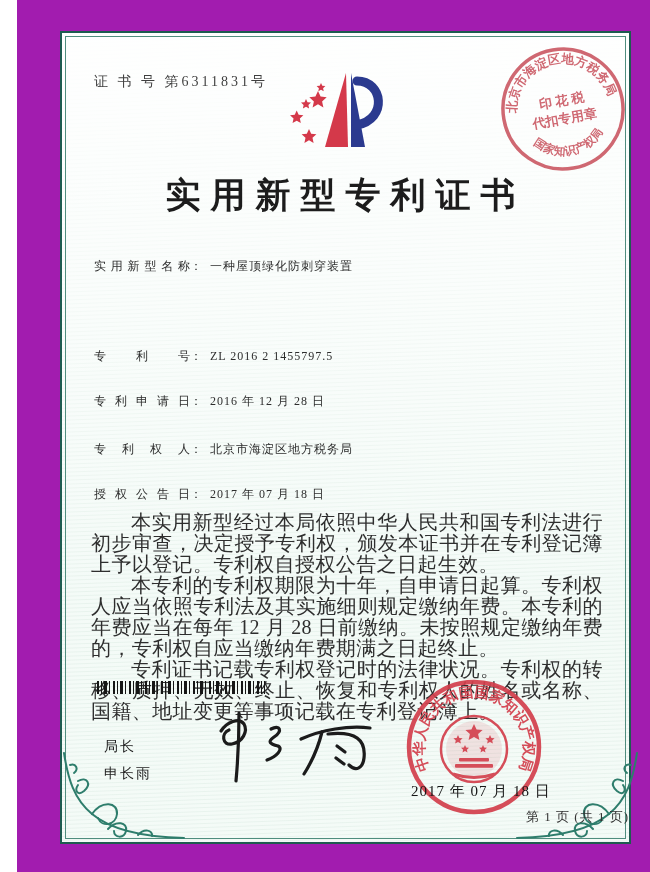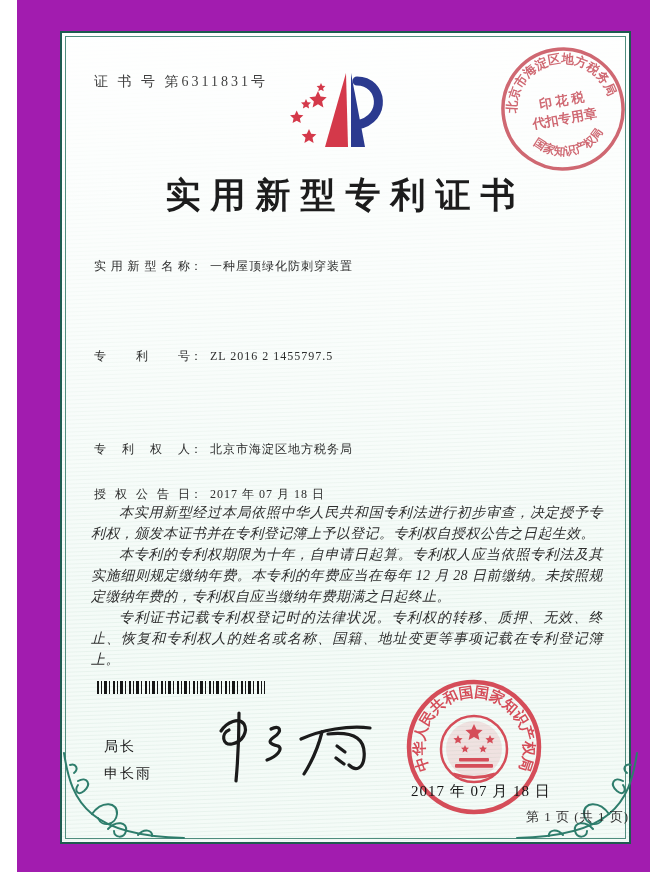--- a/index.html
+++ b/index.html
@@ -13,22 +13,22 @@
   .inner-line{position:absolute;inset:3px;border:1px solid #4f8d7e;pointer-events:none;}
   .cert-no{position:absolute;left:32px;top:40px;font-size:14px;letter-spacing:3px;color:#3f3f3f;}
   .logo{position:absolute;left:223px;top:28px;}
   .tax-seal{position:absolute;left:437px;top:12px;transform:rotate(-10deg);opacity:.88;}
   .title{position:absolute;left:0;right:0;top:139px;margin:0;text-align:center;
          font-size:35px;font-weight:600;letter-spacing:10px;color:#1c1c1c;}
   .field{position:absolute;left:32px;font-size:12px;color:#2d2d2d;white-space:nowrap;}
   .flabel{display:inline-block;width:96px;text-align:justify;text-align-last:justify;}
   .fcolon{margin-right:8px;}
   .fvalue{letter-spacing:1px;}
-  .paras{position:absolute;left:29px;top:469px;width:512px;font-size:14px;line-height:21px;
-         color:#2e2e2e;text-align:justify;letter-spacing:.4px;font-style:italic;}
+  .paras{position:absolute;left:29px;top:479px;width:512px;font-size:20px;line-height:21px;
+         color:#2e2e2e;text-align:justify;letter-spacing:.4px;}
   .paras p{margin:0;text-indent:2em;}
   .barcode{position:absolute;left:35px;top:648px;width:168px;height:13px;
            background:repeating-linear-gradient(90deg,#161616 0 2px,transparent 2px 4px,
              #161616 4px 5px,transparent 5px 7px,#161616 7px 10px,transparent 10px 12px,
              #161616 12px 13px,transparent 13px 16px);}
   .signer{position:absolute;left:42px;top:700px;font-family:"Liberation Sans","DejaVu Sans",sans-serif;
           font-size:14px;line-height:27px;color:#222;letter-spacing:2px;}
   .sig{position:absolute;left:147px;top:668px;}
   .main-seal{position:absolute;left:342px;top:644px;opacity:.92;}
   .seal-date{position:absolute;left:349px;top:749px;font-size:15px;color:#161616;letter-spacing:1px;
@@ -78,20 +78,23 @@
       <text x="64" y="78" text-anchor="middle" font-size="13" fill="#c9545f" font-weight="bold">代扣专用章</text>
     </svg>
 
     <h1 class="title">实用新型专利证书</h1>
 
     <div class="field" style="top:225px">
       <span class="flabel">实用新型名称</span><span class="fcolon">：</span><span class="fvalue">一种屋顶绿化防刺穿装置</span>
     </div>
     <div class="field" style="top:315px">
       <span class="flabel">专利号</span><span class="fcolon">：</span><span class="fvalue">ZL 2016 2 1455797.5</span>
+    </div>
+    <div class="field" style="top:360px">
+      <span class="flabel">专利申请日</span><span class="fcolon">：</span><span class="fvalue">2016 年 12 月 28 日</span>
     </div>
     <div class="field" style="top:408px">
       <span class="flabel">专利权人</span><span class="fcolon">：</span><span class="fvalue">北京市海淀区地方税务局</span>
     </div>
     <div class="field" style="top:453px">
       <span class="flabel">授权公告日</span><span class="fcolon">：</span><span class="fvalue">2017 年 07 月 18 日</span>
     </div>
 
     <div class="paras">
       <p>本实用新型经过本局依照中华人民共和国专利法进行初步审查，决定授予专利权，颁发本证书并在专利登记簿上予以登记。专利权自授权公告之日起生效。</p>

